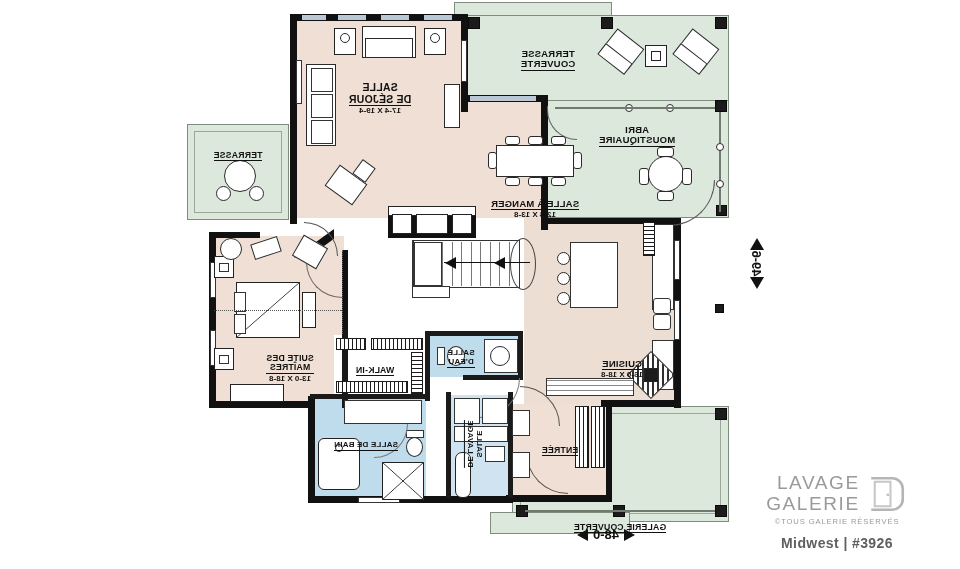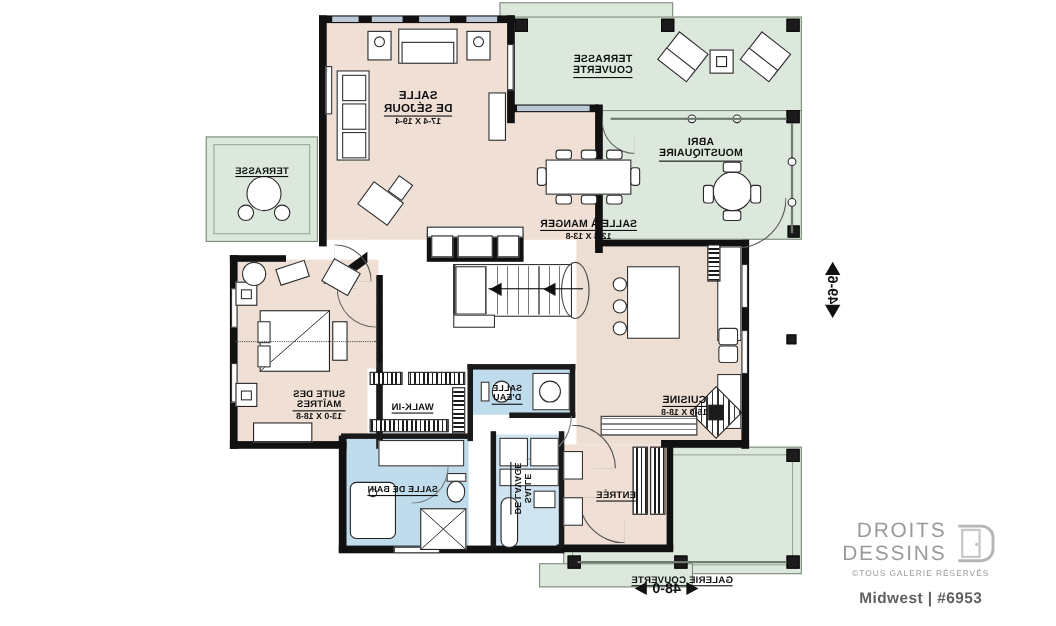--- a/index.html
+++ b/index.html
@@ -527,26 +527,26 @@
       <span class="arrow-u"></span>
       <span class="val">49-6</span>
       <span class="arrow-d"></span>
     </div>
 
   </div>
 
   <div id="brand">
     <div class="brand-row">
       <div class="brand-words">
-        <div class="brand-l1">DROITS</div>
-        <div class="brand-l2">DESSINS</div>
+        <div class="brand-l1">LAVAGE</div>
+        <div class="brand-l2">GALERIE</div>
       </div>
       <svg class="logo-mark" viewBox="0 0 48 48">
         <path d="M6 6 H30 a12 12 0 0 1 12 12 v12 a12 12 0 0 1 -12 12 H6" fill="none" stroke="#b5b5b5" stroke-width="3"></path>
         <rect x="10" y="10" width="18" height="28" fill="none" stroke="#c8c8c8" stroke-width="2.4"></rect>
         <circle cx="25" cy="25" r="1.6" fill="#c0c0c0"></circle>
       </svg>
     </div>
     <div class="brand-rights">©TOUS GALERIE RÉSERVÉS</div>
-    <div class="brand-plan">Midwest | #6953</div>
+    <div class="brand-plan">Midwest | #3926</div>
   </div>
 
 </div>
 
 </body></html>

